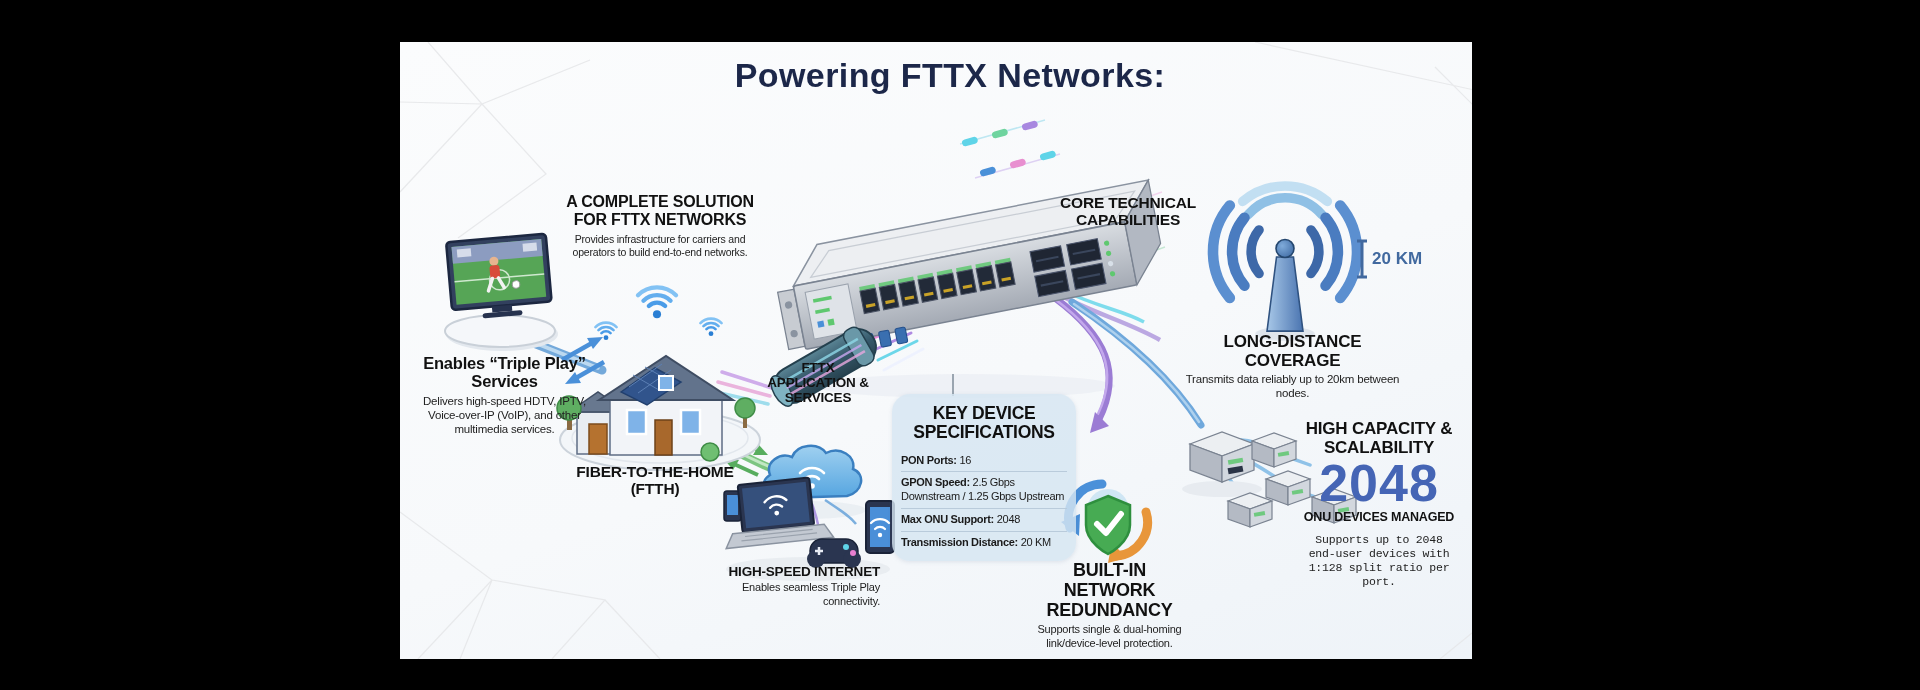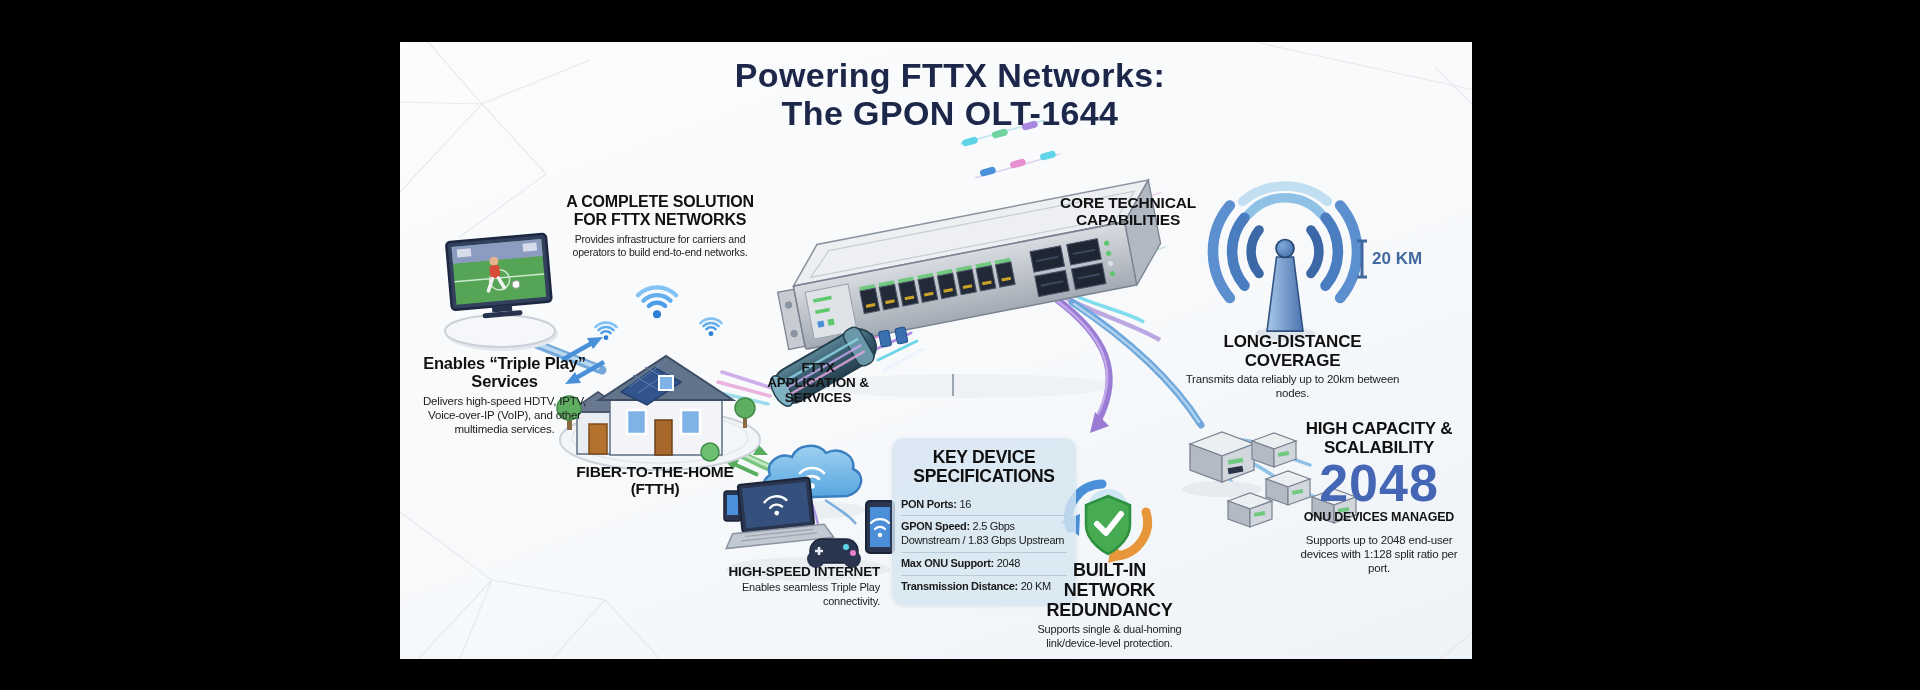--- a/index.html
+++ b/index.html
@@ -8,21 +8,21 @@
   #panel{position:absolute;left:400px;top:42px;width:1072px;height:617px;
     background:linear-gradient(160deg,#fbfcfd 0%,#f7f9fb 55%,#eef3f8 100%);overflow:hidden;}
   .abs{position:absolute;}
   .txt{position:absolute;z-index:6;}
   .ctr{text-align:center;}
   h1,h2,h3,p{margin:0;padding:0;}
   .title-line{font-size:34px;font-weight:bold;color:#1c2749;letter-spacing:.4px;line-height:1.12;}
   .sec-head{font-weight:bold;color:#111;letter-spacing:-0.2px;line-height:1.12;}
   .sec-body{color:#222;letter-spacing:-0.2px;line-height:1.22;}
   .spec-box{position:absolute;left:492px;top:352px;width:166px;z-index:5;
-    background:rgba(214,229,241,0.82);border-radius:12px;padding:10px 9px 8px 9px;box-shadow:0 1px 4px rgba(90,110,140,.15);margin-top:44px;}
+    background:rgba(214,229,241,0.82);border-radius:18px;padding:10px 9px 8px 9px;box-shadow:0 1px 4px rgba(90,110,140,.15);}
   .spec-head{font-size:17.5px;font-weight:bold;color:#101010;text-align:center;line-height:1.1;letter-spacing:-0.3px;margin-bottom:7px;}
   .spec-row{font-size:11px;color:#1a1a1a;line-height:1.25;padding:4px 0;border-top:1px solid #b9cbdb;letter-spacing:-0.3px;}
   .spec-row b{font-weight:bold;}
   .big-number{font-size:52px;font-weight:bold;color:#4565b5;letter-spacing:1px;line-height:1;}
   .km{display:flex;align-items:center;gap:5px;color:#41699f;font-weight:bold;font-size:17px;}
 </style>
 </head>
 <body>
 
 <div id="stage">
@@ -375,21 +375,20 @@
     <path d="M20,58 A34 34 0 0 1 52,14" stroke="#4a90d9" stroke-width="9" fill="none" stroke-linecap="round"></path>
     <polygon points="11,52 29,66 30,44" fill="#4a90d9"></polygon>
     <path d="M96,42 A34 34 0 0 1 66,86" stroke="#e8963a" stroke-width="9" fill="none" stroke-linecap="round"></path>
     <polygon points="58,93 76,88 62,72" fill="#e8963a"></polygon>
     <path d="M58,26 L80,35 V55 C80,73 58,84 58,84 C58,84 36,73 36,55 V35 Z" fill="#47ab53" stroke="#2e8f3e" stroke-width="2.5"></path>
     <polyline points="47,54 56,63 71,44" stroke="#ffffff" stroke-width="6" fill="none" stroke-linecap="round" stroke-linejoin="round"></polyline>
   </svg>
 
   <div class="txt ctr" style="left:200px;top:14px;width:700px;">
     <h1 class="title-line">Powering FTTX Networks:</h1>
-    <h1 class="title-line">The GPON OLT-1644</h1>
   </div>
 
   <div class="txt ctr" style="left:160px;top:151px;width:200px;">
     <h2 class="sec-head" style="font-size:16px;">A COMPLETE SOLUTION FOR FTTX NETWORKS</h2>
     <p class="sec-body" style="font-size:10.5px;margin-top:4px;">Provides infrastructure for carriers and operators to build end-to-end networks.</p>
   </div>
 
   <div class="txt ctr" style="left:175px;top:421px;width:160px;">
     <h2 class="sec-head" style="font-size:15.5px;">FIBER-TO-THE-HOME (FTTH)</h2>
   </div>
@@ -404,21 +403,21 @@
   </div>
 
   <div class="txt ctr" style="left:328px;top:522px;width:152px;text-align:right;">
     <h2 class="sec-head" style="font-size:13.5px;">HIGH-SPEED INTERNET</h2>
     <p class="sec-body" style="font-size:11px;margin-top:2px;">Enables seamless Triple Play connectivity.</p>
   </div>
 
   <div class="spec-box">
     <div class="spec-head">KEY DEVICE SPECIFICATIONS</div>
     <div class="spec-row" style="border-top:none;"><b>PON Ports:</b><span> 16</span></div>
-    <div class="spec-row"><b>GPON Speed:</b><span> 2.5 Gbps Downstream / 1.83 Gbps Upstream</span></div>
+    <div class="spec-row"><b>GPON Speed:</b><span> 2.5 Gbps Downstream / 1.25 Gbps Upstream</span></div>
     <div class="spec-row"><b>Max ONU Support:</b><span> 2048</span></div>
     <div class="spec-row"><b>Transmission Distance:</b><span> 20 KM</span></div>
   </div>
 
   <div class="txt ctr" style="left:648px;top:152px;width:160px;">
     <h2 class="sec-head" style="font-size:15.5px;">CORE TECHNICAL CAPABILITIES</h2>
   </div>
 
   <div class="txt km" style="left:957px;top:196px;">
     <svg width="10" height="42" viewBox="0 0 10 42">
@@ -429,21 +428,21 @@
 
   <div class="txt ctr" style="left:785px;top:290px;width:215px;">
     <h2 class="sec-head" style="font-size:17px;">LONG-DISTANCE COVERAGE</h2>
     <p class="sec-body" style="font-size:11.5px;margin-top:2px;">Transmits data reliably up to 20km between nodes.</p>
   </div>
 
   <div class="txt ctr" style="left:895px;top:377px;width:168px;">
     <h2 class="sec-head" style="font-size:17px;">HIGH CAPACITY &amp; SCALABILITY</h2>
     <div class="big-number">2048</div>
     <h3 class="sec-head" style="font-size:12.5px;margin-top:1px;">ONU DEVICES MANAGED</h3>
-    <p class="sec-body" style="font-size:11.5px;margin-top:9px;padding:0 4px;">Supports up to 2048 end-user devices with 1:128 split ratio per port.</p>
+    <p class="sec-body" style="font-size:11.5px;margin-top:9px;padding:0 4px;font-family:Liberation Mono, monospace;">Supports up to 2048 end-user devices with 1:128 split ratio per port.</p>
   </div>
 
   <div class="txt ctr" style="left:632px;top:518px;width:155px;">
     <h2 class="sec-head" style="font-size:18px;">BUILT-IN NETWORK REDUNDANCY</h2>
     <p class="sec-body" style="font-size:11px;margin-top:3px;">Supports single &amp; dual-homing link/device-level protection.</p>
   </div>
 
 </div>
 </div>
 

